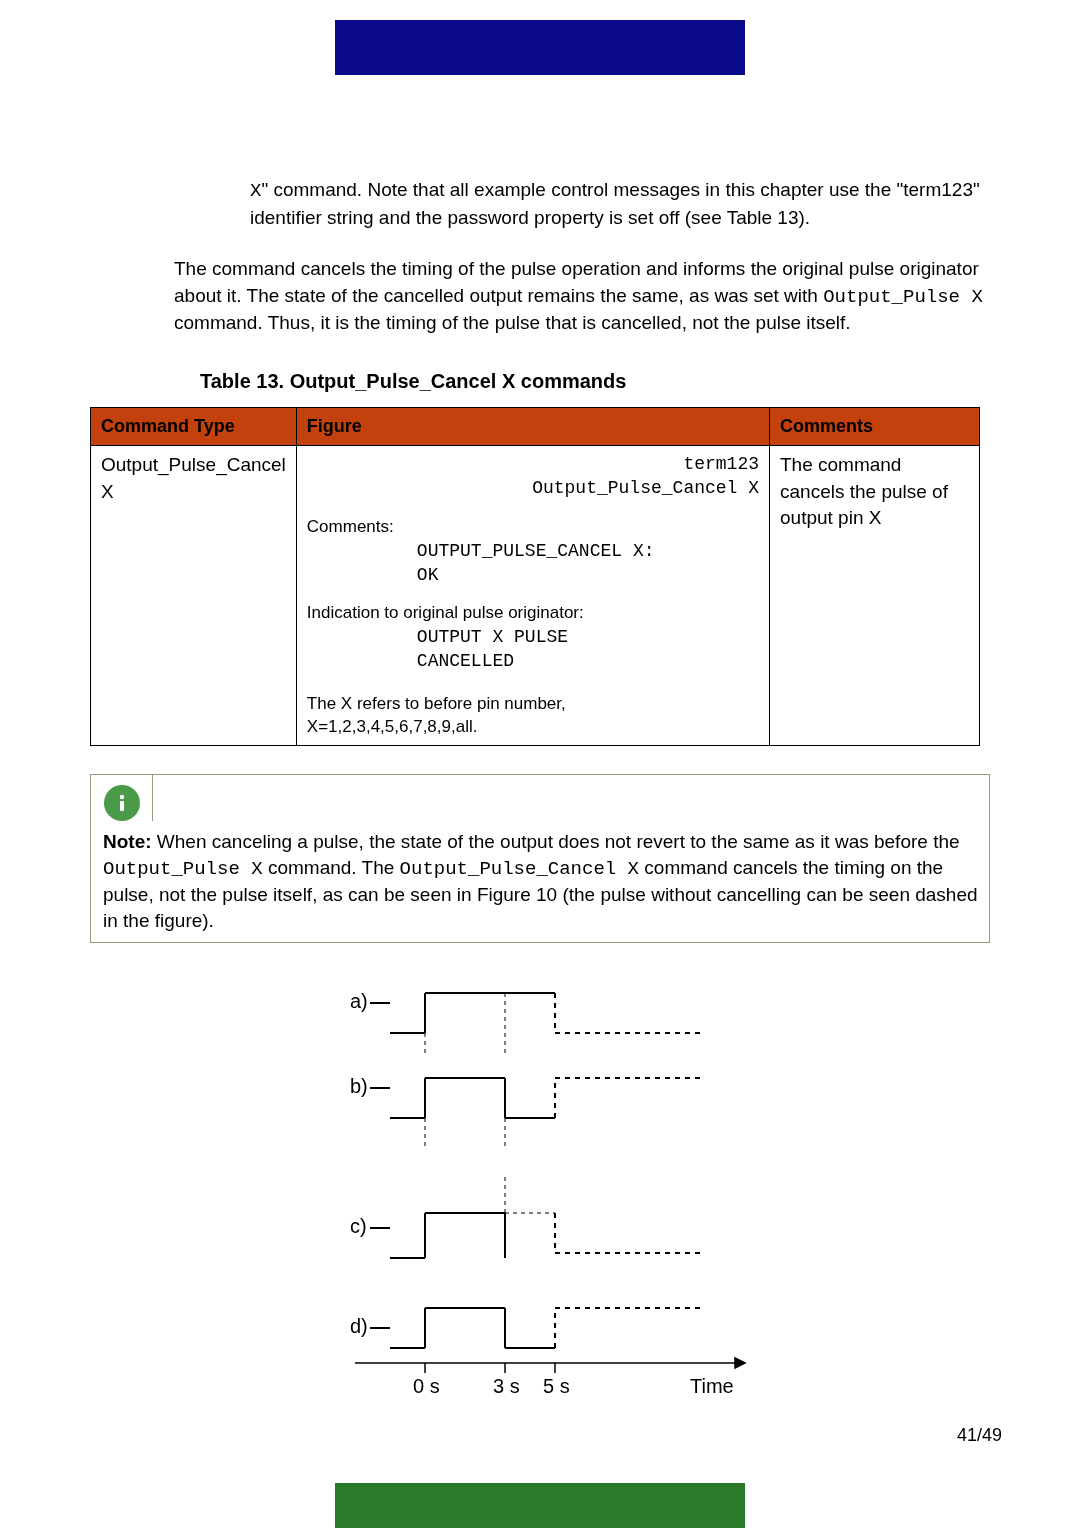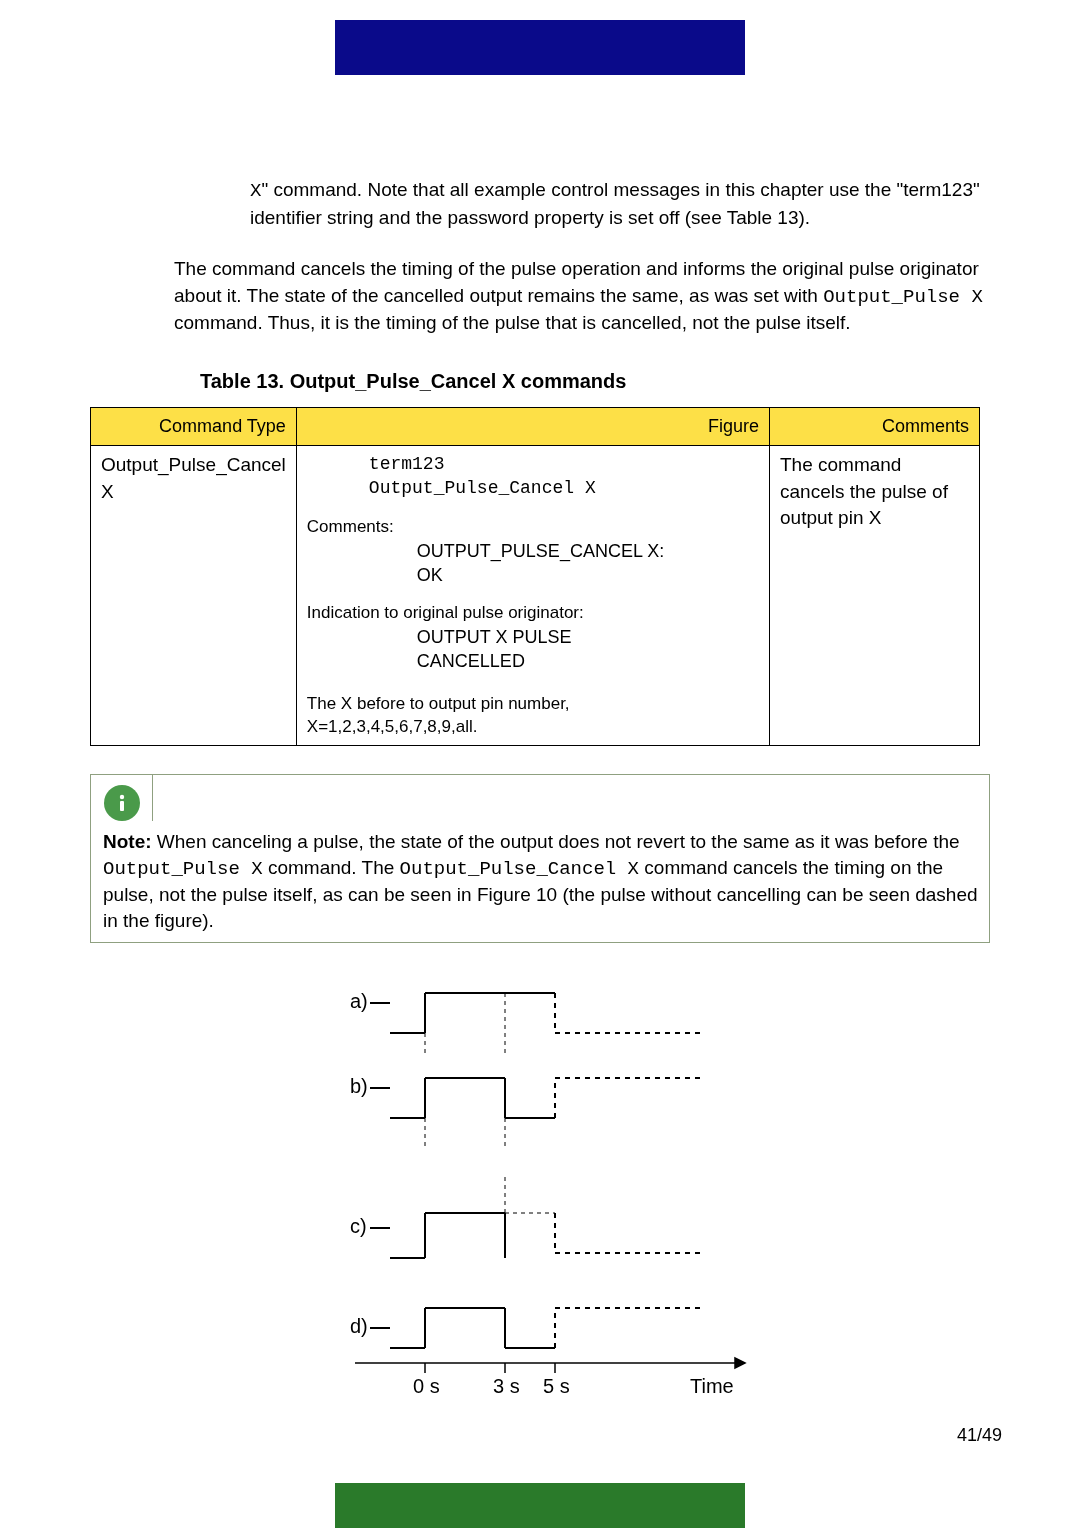--- a/index.html
+++ b/index.html
@@ -57,44 +57,44 @@
       border-collapse: collapse;
       margin-left: -10px;
     }
     table.cmd-table th, table.cmd-table td {
       border: 1px solid #000;
       padding: 6px 10px;
       vertical-align: top;
       text-align: left;
     }
     table.cmd-table th {
-      background: #fde047;
-      font-weight: normal;
+      background: #c2410c;
+      font-weight: bold;
+      font-size: 18px;
+    }
+    table.cmd-table th.col1, table.cmd-table td.col1 {
+      width: 200px;
+    }
+    table.cmd-table th.col3, table.cmd-table td.col3 {
+      width: 210px;
+    }
+    .cmd-block {
+      font-family: "Courier New", Courier, monospace;
+      margin-left: 102px;
+      line-height: 1.35;
       font-size: 18px;
       text-align: right;
-    }
-    table.cmd-table th.col1, table.cmd-table td.col1 {
-      width: 200px;
-    }
-    table.cmd-table th.col3, table.cmd-table td.col3 {
-      width: 210px;
-    }
-    .cmd-block {
-      font-family: "Courier New", Courier, monospace;
-      margin-left: 62px;
-      line-height: 1.35;
-      font-size: 18px;
     }
     .cmd-sub {
       margin-top: 14px;
       font-size: 17px;
     }
     .cmd-sub2 {
       margin-left: 110px;
-      font-family: Liberation Sans, sans-serif;
+      font-family: Liberation Mono, monospace;
       font-size: 18px;
       line-height: 1.35;
     }
     .cmd-footer {
       margin-top: 18px;
       font-size: 17px;
     }
     .note-box {
       display: flex;
       border: 1px solid #8fa080;
@@ -183,21 +183,21 @@
         <div class="cmd-sub2">
           <div>OUTPUT_PULSE_CANCEL X:</div>
           <div>OK</div>
         </div>
         <div class="cmd-sub" style="">Indication to original pulse originator:</div>
         <div class="cmd-sub2">
           <div>OUTPUT X  PULSE</div>
           <div>CANCELLED</div>
         </div>
         <div class="cmd-footer">
-          <div>The X before to output pin number,</div>
+          <div>The X refers to before pin number,</div>
           <div>X=1,2,3,4,5,6,7,8,9,all.</div>
         </div>
       </td>
       <td class="col3">The command cancels the pulse of output pin X</td>
     </tr>
   </tbody>
     </table>
 
   <div class="note-box">
     <div class="note-icon-cell">

